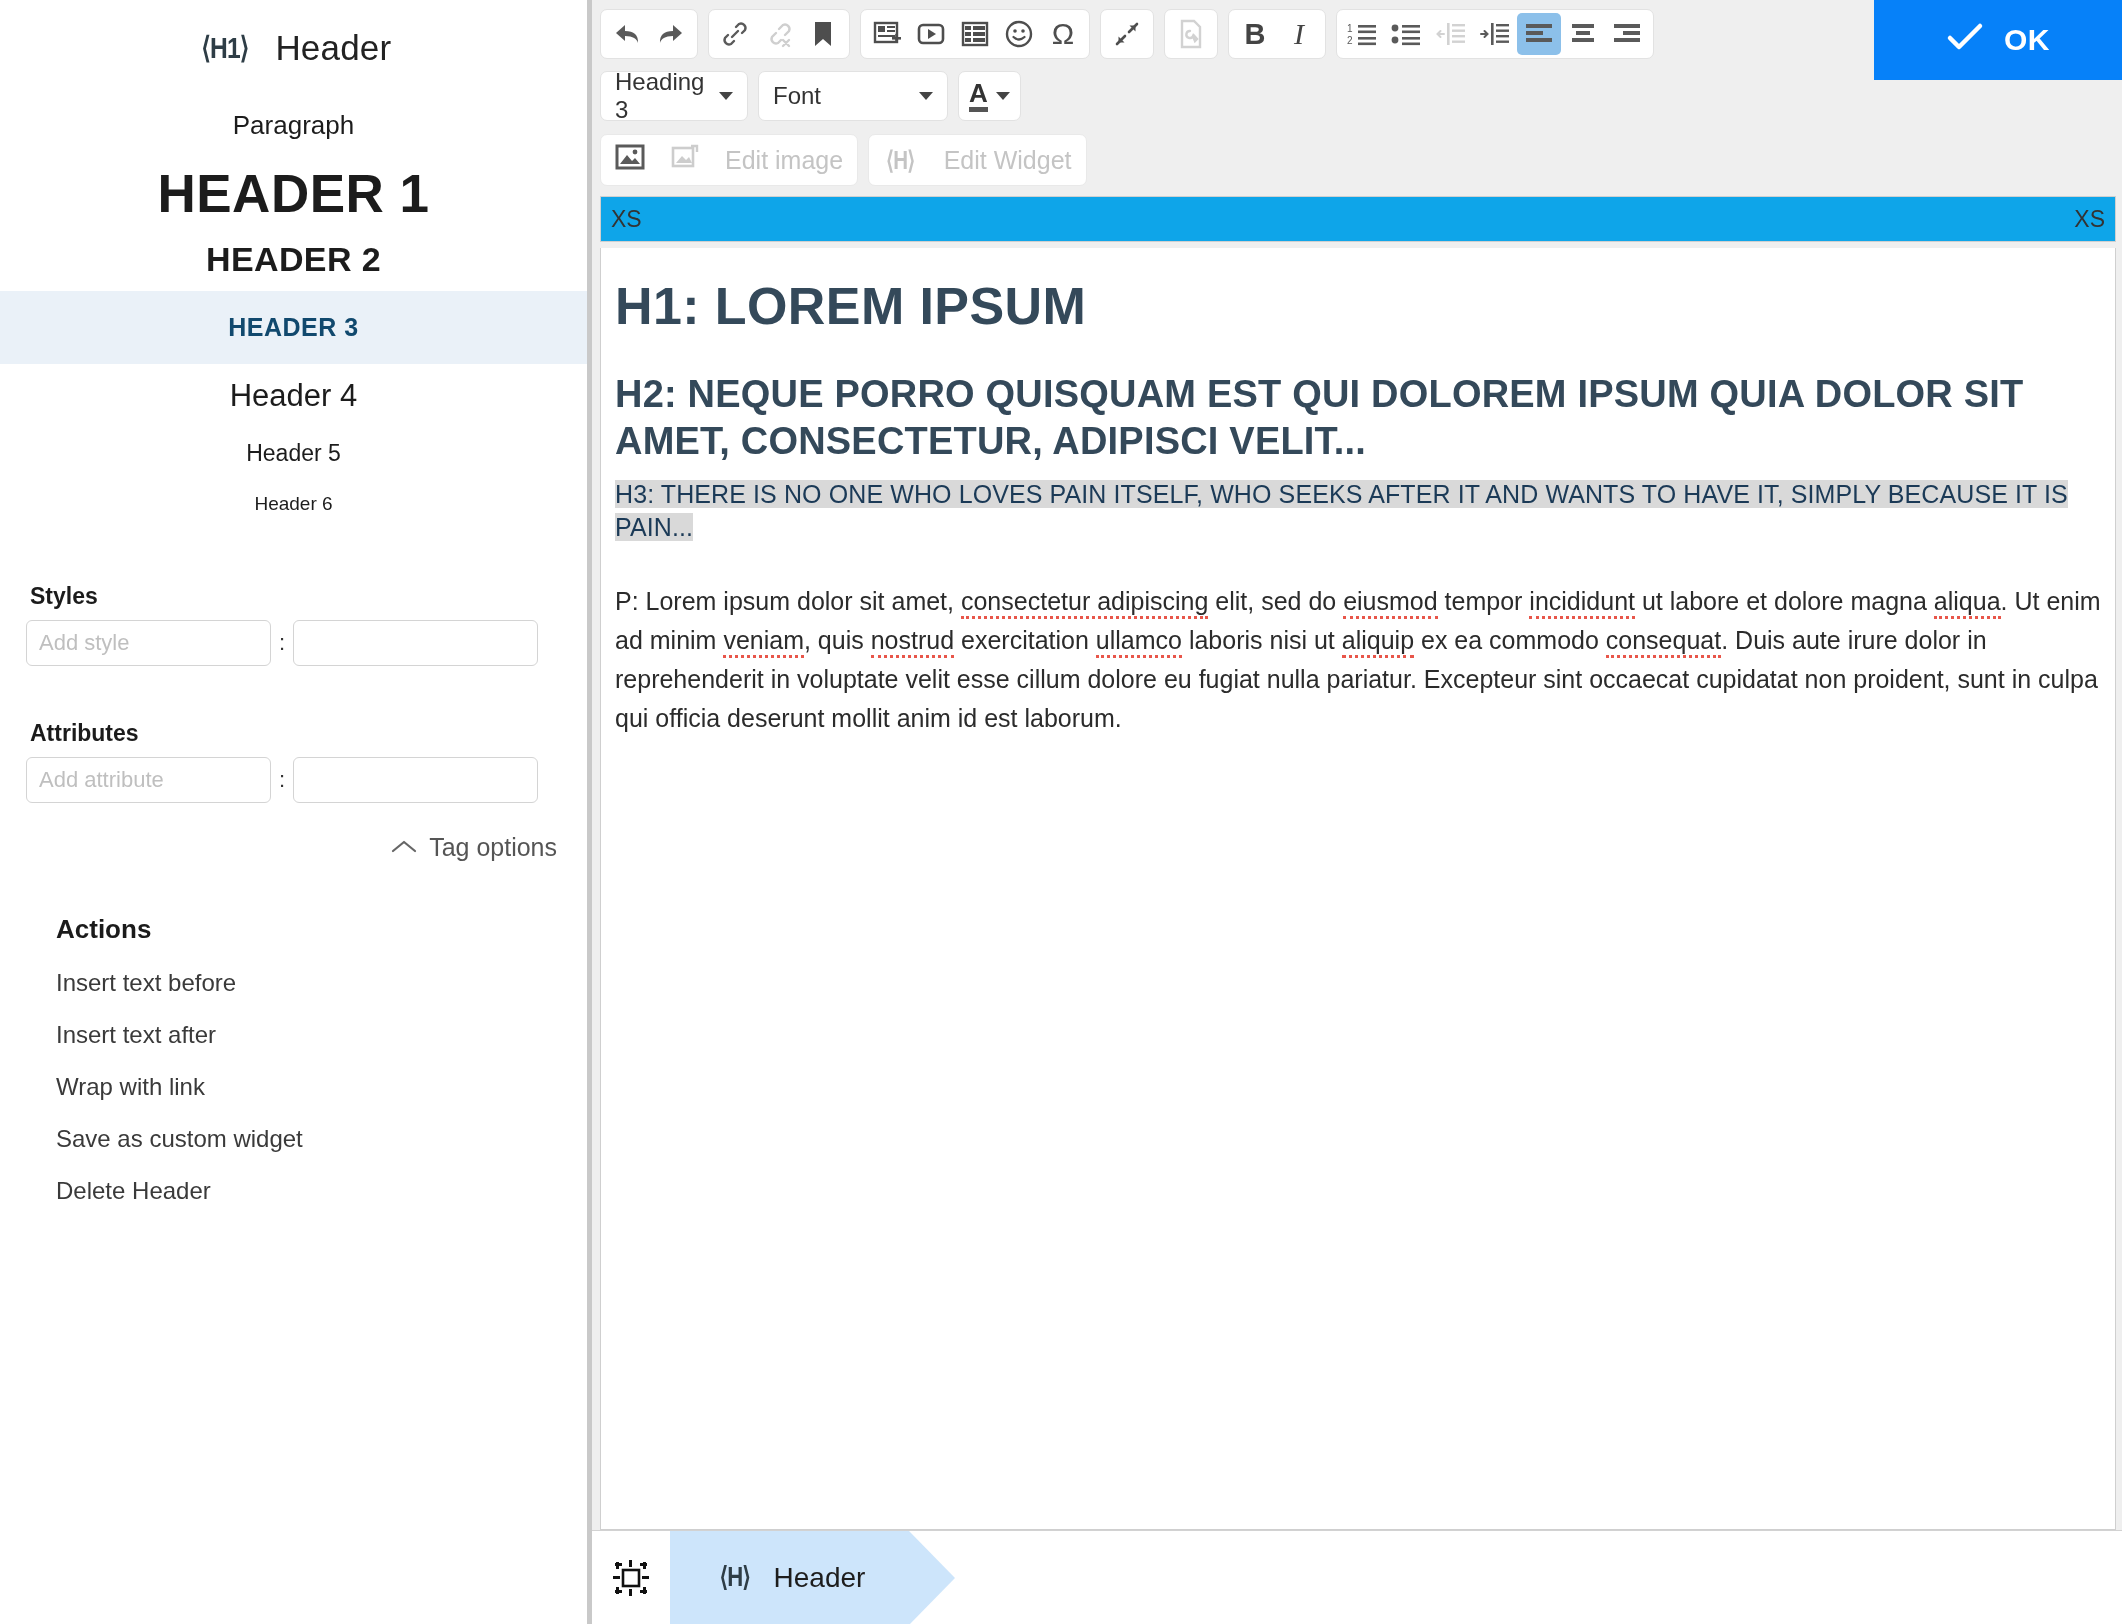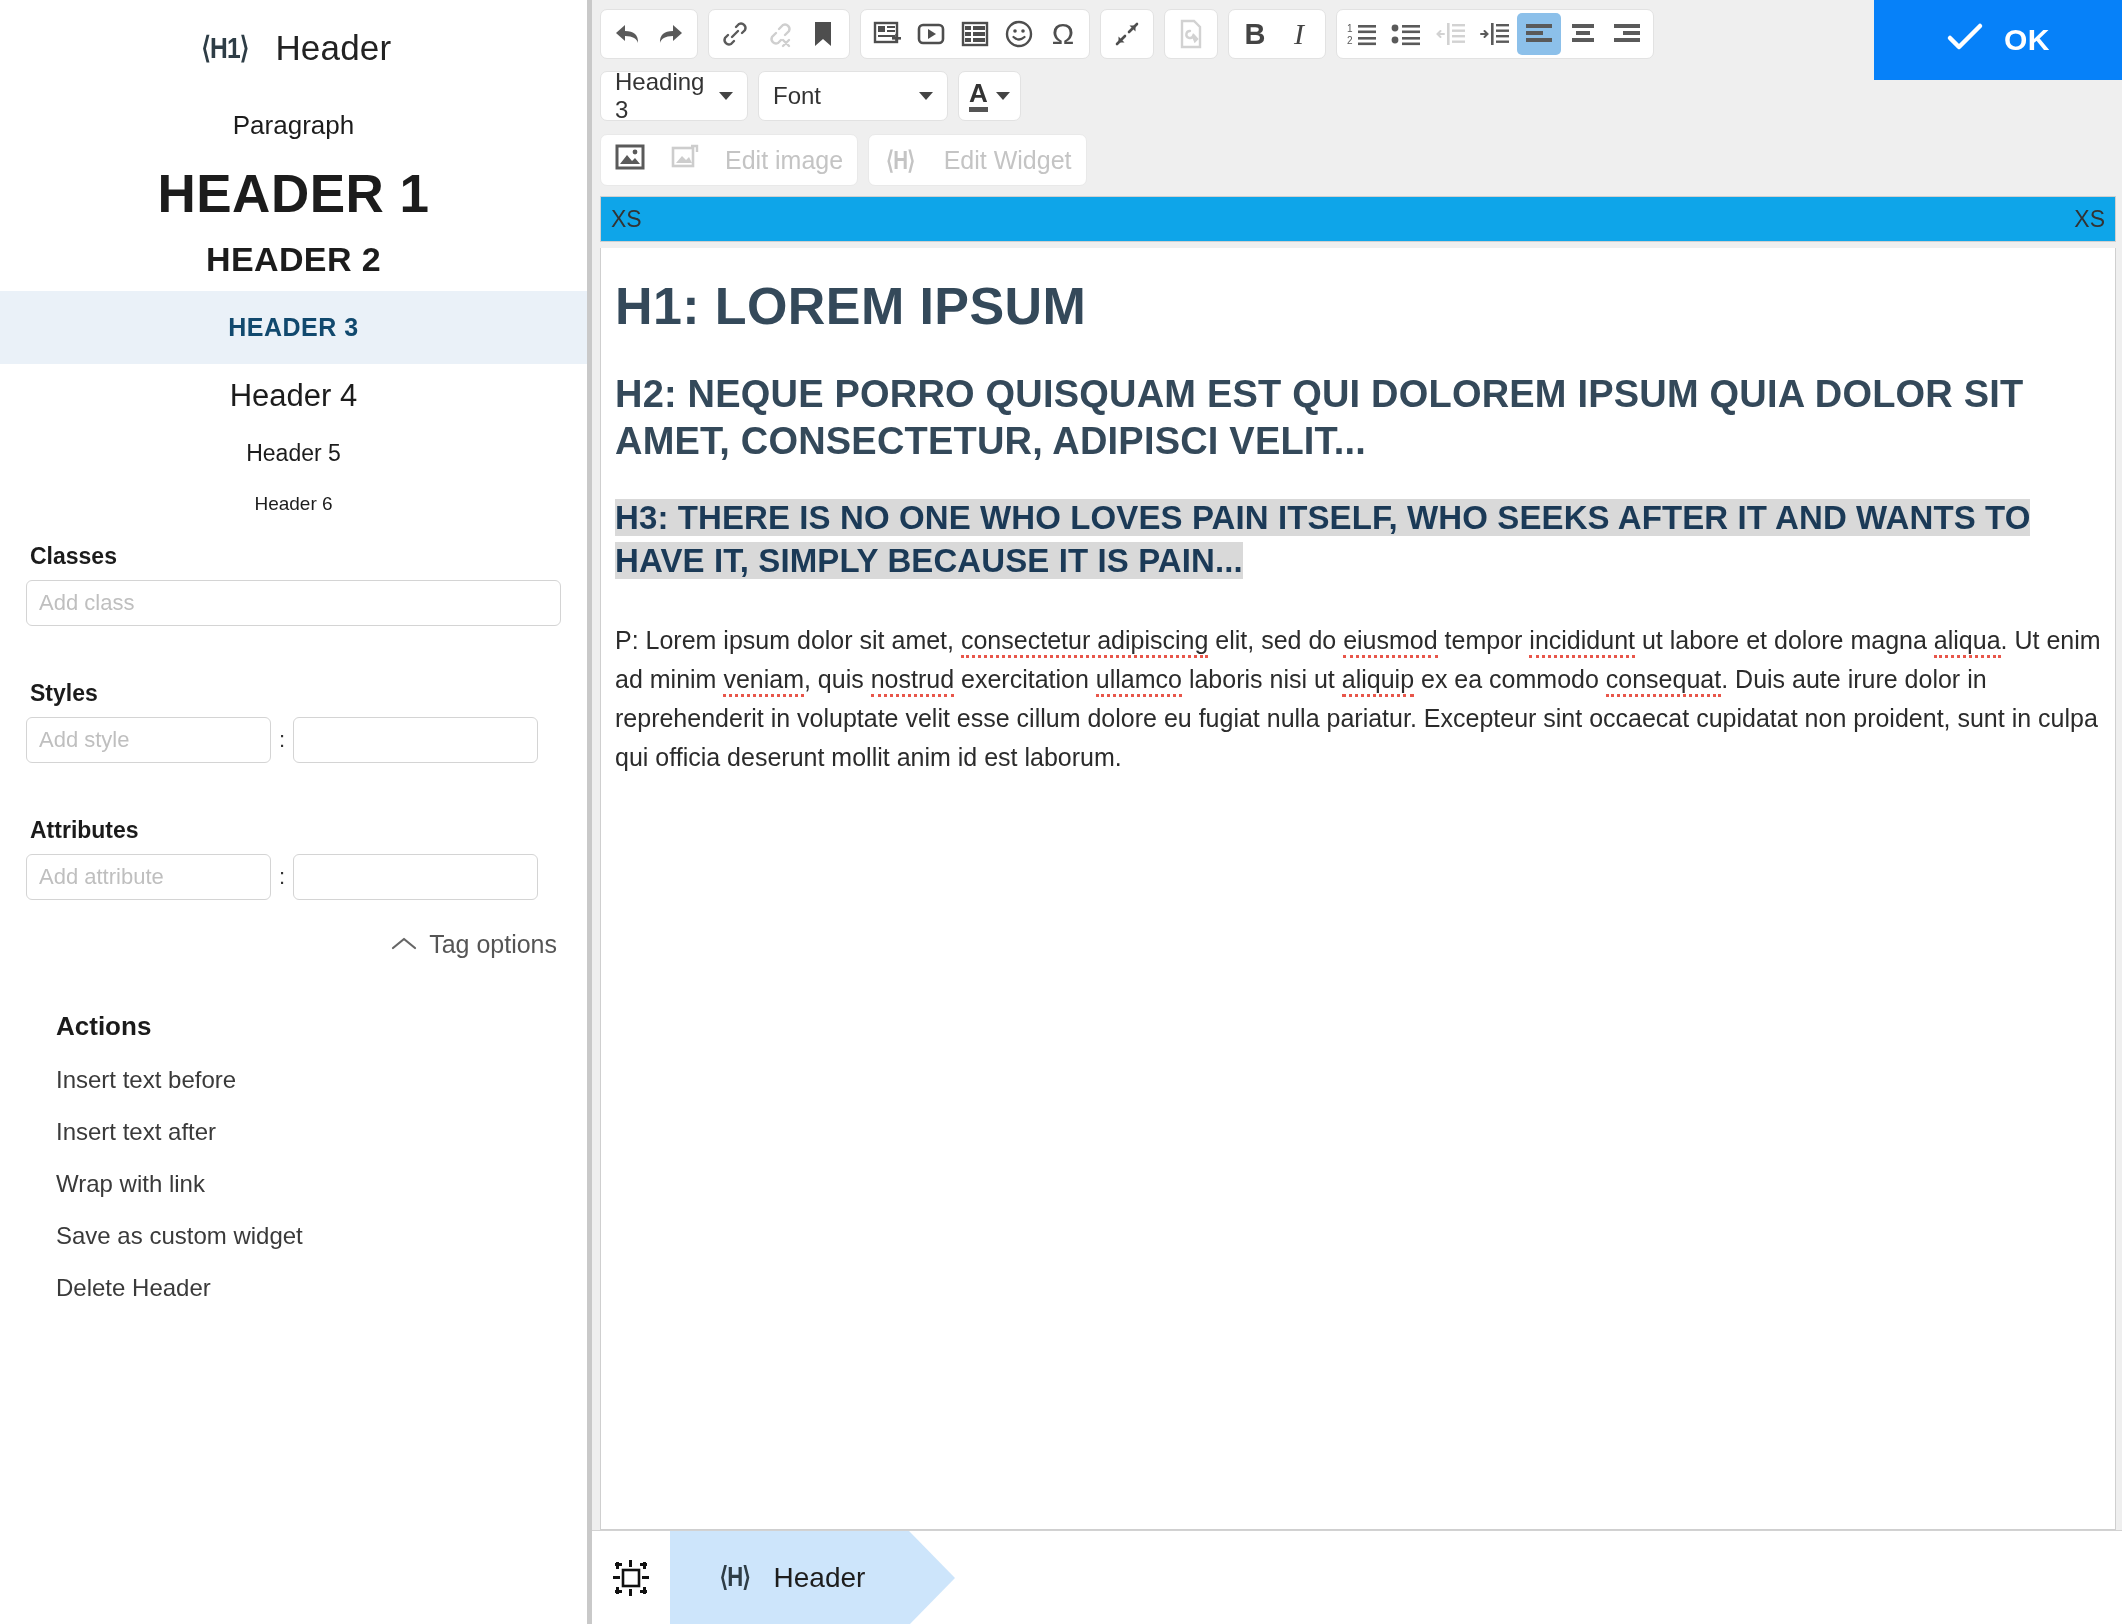--- a/index.html
+++ b/index.html
@@ -151,22 +151,22 @@
   }
   .doc-h1 {
     font-size: 52px; font-weight: bold; color: #34495a;
     letter-spacing: .4px; line-height: 1.1;
   }
   .doc-h2 {
     font-size: 38px; font-weight: bold; color: #34495a;
     letter-spacing: .2px; line-height: 1.22; margin-top: 36px;
   }
   .doc-h3 {
-    font-size: 33px; font-weight: bold; color: #1b3a57;
-    letter-spacing: .1px; line-height: 1.32; margin-top: 32px;
+    font-size: 25px; font-weight: normal; color: #1b3a57;
+    letter-spacing: .1px; line-height: 1.32; margin-top: 14px;
   }
   .doc-h3 span.hl { background: #d9d9d9; }
   .doc-p {
     font-size: 25px; color: #2b2b2b; line-height: 1.56; margin-top: 38px;
     text-align: left;
   }
   .sq { border-bottom: 3px dotted #e8564a; padding-bottom: 1px; }
 
   .statusbar {
     height: 94px; background: #fff; border-top: 1px solid #d2d2d2;
@@ -202,24 +202,20 @@
     <div class="hl-list">
       <div class="hl-item hl-para">Paragraph</div>
       <div class="hl-item hl-h1">HEADER 1</div>
       <div class="hl-item hl-h2">HEADER 2</div>
       <div class="hl-item hl-h3">HEADER 3</div>
       <div class="hl-item hl-h4">Header 4</div>
       <div class="hl-item hl-h5">Header 5</div>
       <div class="hl-item hl-h6">Header 6</div>
     </div>
 
-    <div class="field-block">
-      <div class="field-label">Classes</div>
-      <input class="inp inp-full" value="" placeholder="Add class" style="">
-    </div>
 
     <div class="spacer-24"></div>
 
     <div class="field-block">
       <div class="field-label">Styles</div>
       <div class="pair-row">
         <input class="inp inp-half" value="" placeholder="Add style" style="">
         <span class="colon">:</span>
         <input class="inp inp-half2" value="" placeholder="" style="">
       </div>

